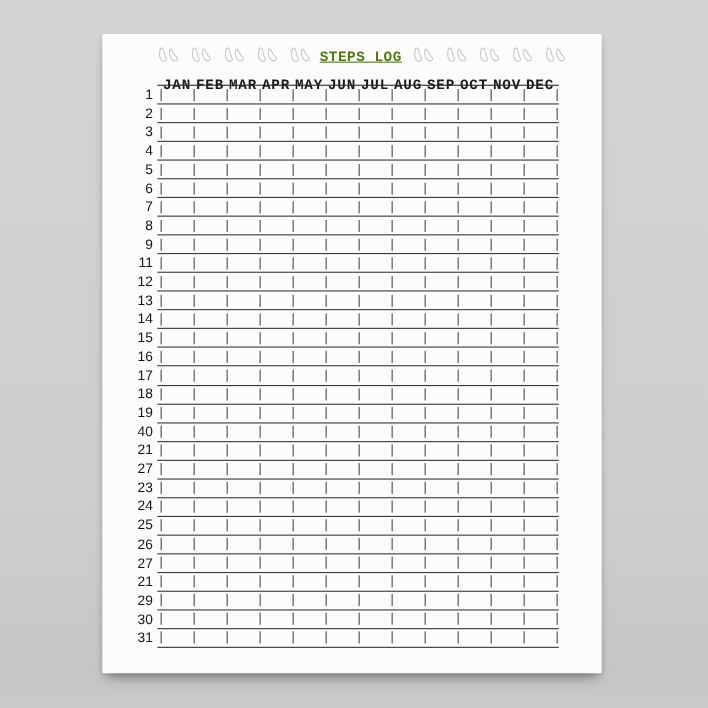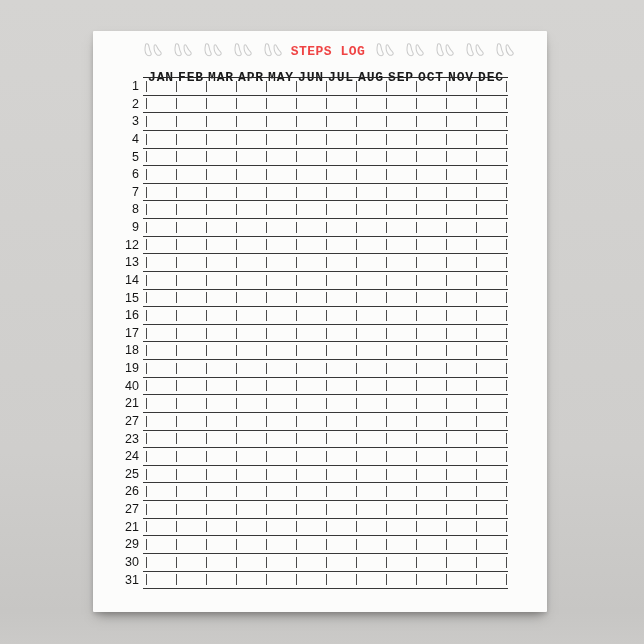--- a/index.html
+++ b/index.html
@@ -36,23 +36,24 @@
     width: 374px;
     height: 24px;
     display: flex;
     justify-content: space-between;
     align-items: center;
   }
   .title-text {
     font-family: "Liberation Mono", monospace;
     font-size: 13px;
     font-weight: 700;
-    color: #ef4444;
+    color: #4d7c0f;
     white-space: pre;
     letter-spacing: 0.5px;
+    text-decoration: underline;
   }
   .icon-group {
     display: flex;
     align-items: center;
     gap: 8px;
   }
   .feet {
     width: 22px;
     height: 19px;
     flex: 0 0 auto;
@@ -371,20 +372,38 @@
             <span class="cell"></span>
             <span class="cell"></span>
             <span class="cell"></span>
             <span class="cell"></span>
             <span class="cell"></span>
             <span class="cell"></span>
             <span class="cell end"></span>
           </div>
         </div>
         <div class="row">
+          <span class="day-label">11</span>
+          <div class="cells">
+            <span class="cell"></span>
+            <span class="cell"></span>
+            <span class="cell"></span>
+            <span class="cell"></span>
+            <span class="cell"></span>
+            <span class="cell"></span>
+            <span class="cell"></span>
+            <span class="cell"></span>
+            <span class="cell"></span>
+            <span class="cell"></span>
+            <span class="cell"></span>
+            <span class="cell"></span>
+            <span class="cell end"></span>
+          </div>
+        </div>
+        <div class="row">
           <span class="day-label">12</span>
           <div class="cells">
             <span class="cell"></span>
             <span class="cell"></span>
             <span class="cell"></span>
             <span class="cell"></span>
             <span class="cell"></span>
             <span class="cell"></span>
             <span class="cell"></span>
             <span class="cell"></span>

